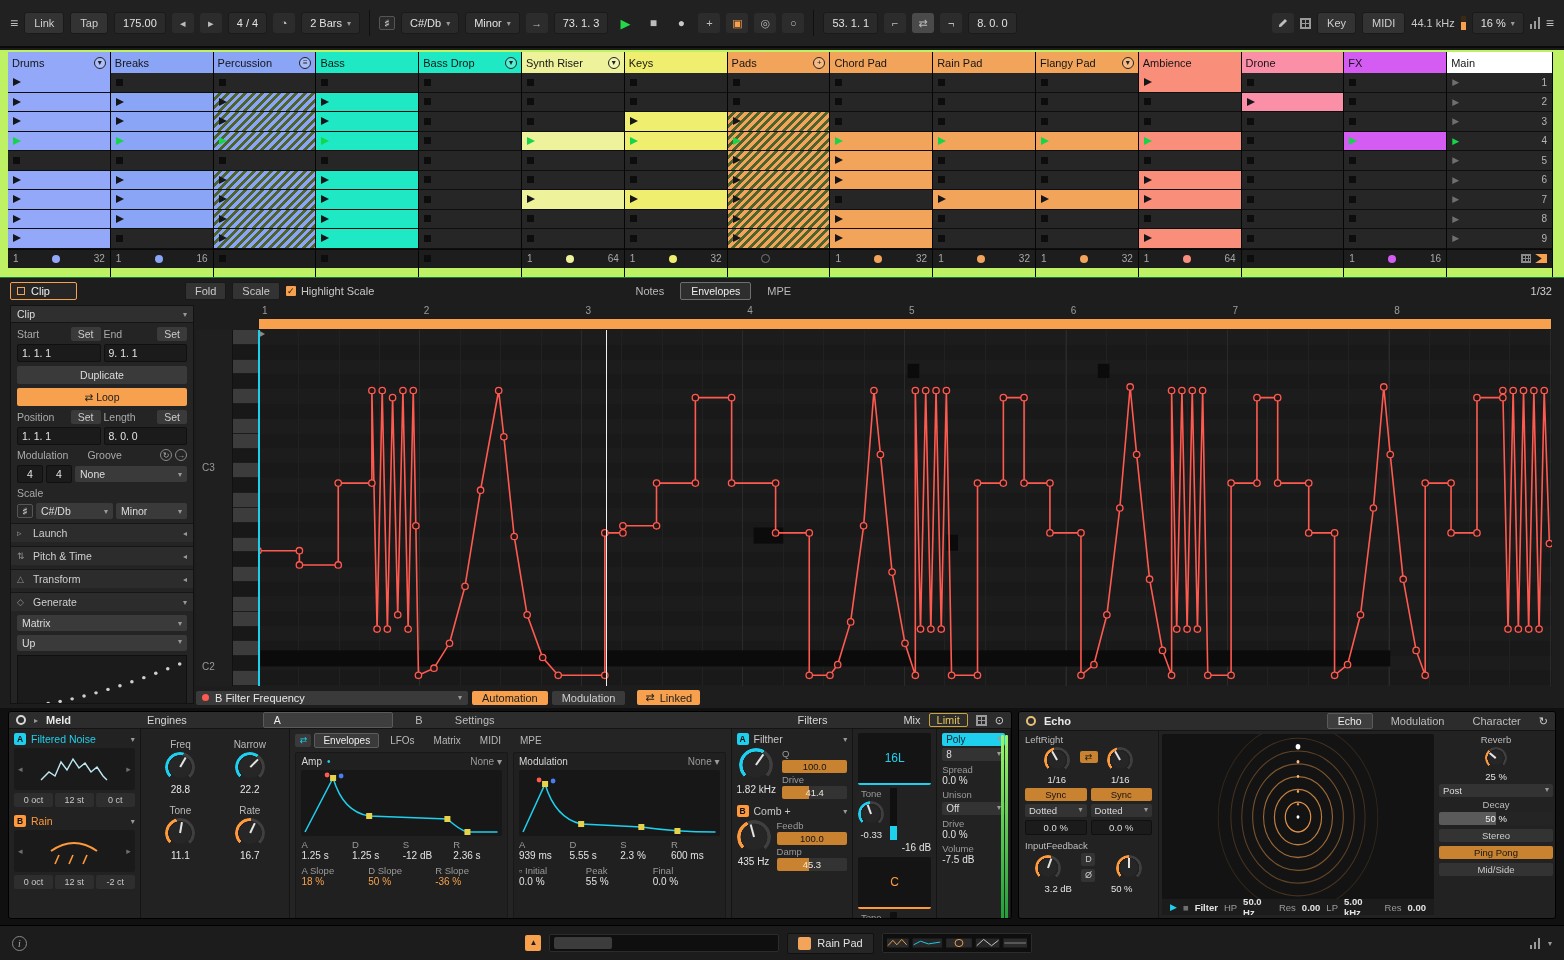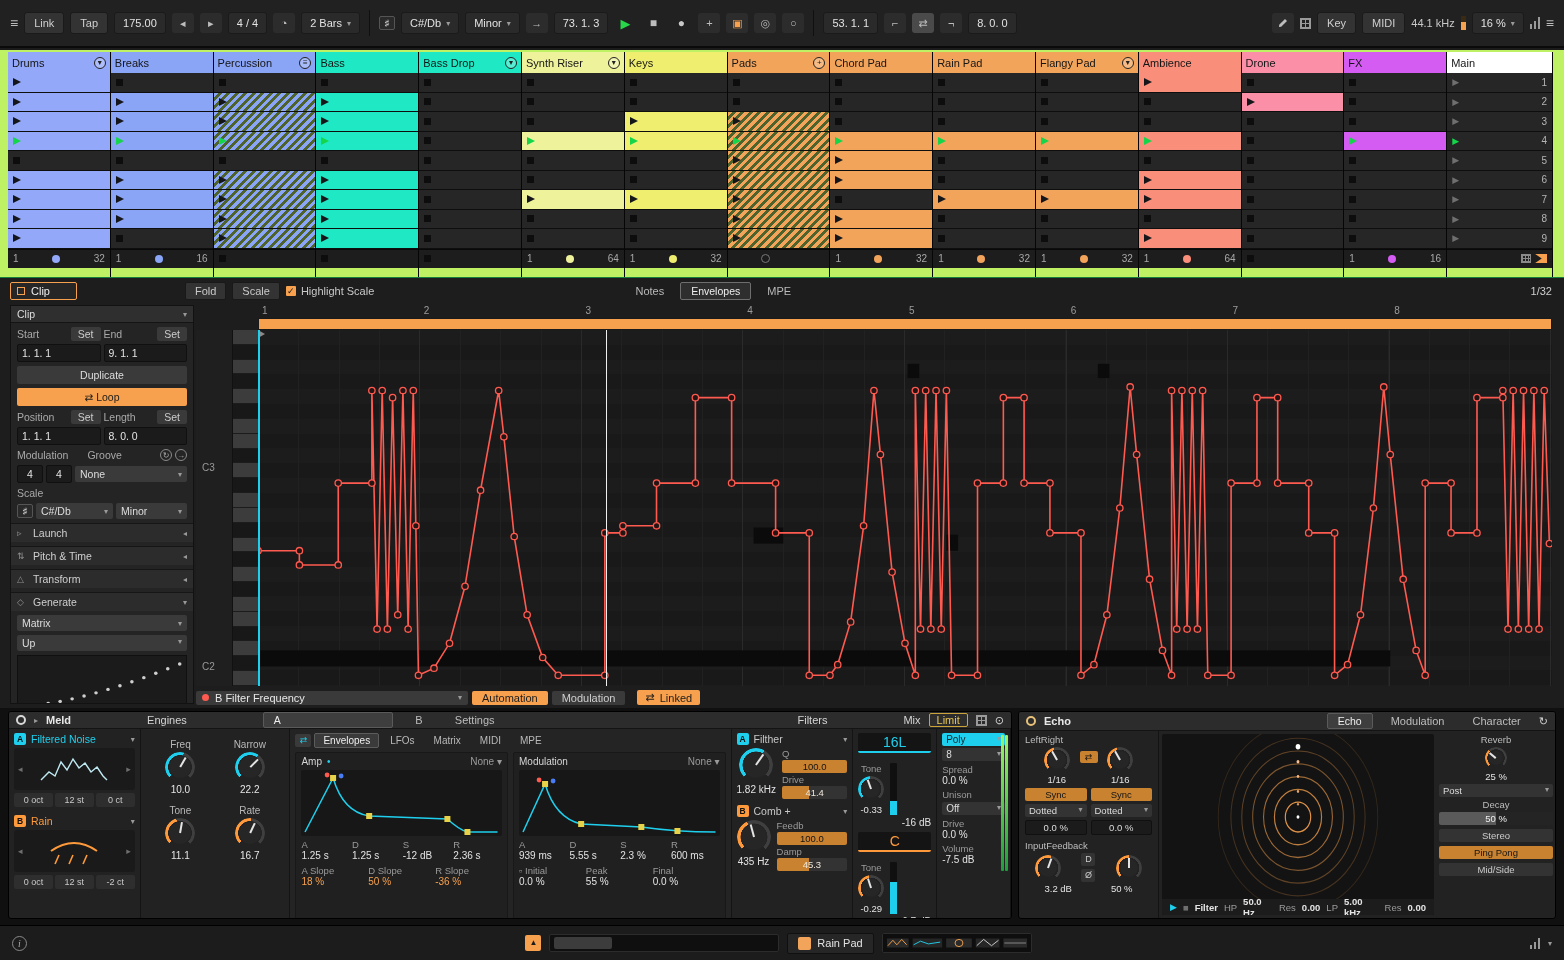--- a/index.html
+++ b/index.html
@@ -161,21 +161,21 @@
   .envgraph{height:66px;background:#171717;border-radius:2px;margin:3px 0}
   .adsr{display:grid;grid-template-columns:repeat(4,1fr);font-size:9.5px;color:#9a9a9a;column-gap:2px}
   .adsr b{display:block;color:#e2e2e2;font-weight:normal;font-size:10px}
   .slopes{display:grid;grid-template-columns:repeat(3,1fr);font-size:9.5px;color:#9a9a9a;margin-top:4px}
   .slopes b{display:block;color:#e2e2e2;font-weight:normal;font-size:10px}
   .fltrow{display:flex;gap:6px;margin:3px 0 6px}
   .fltknobcol{display:flex;flex-direction:column;align-items:center;gap:2px;font-size:10px;color:#e2e2e2}
   .fvals{flex:1;font-size:9.5px;color:#9a9a9a;display:flex;flex-direction:column;gap:1px}
   .amber{background:#c9822f;color:#141414;border-radius:2px;text-align:center;padding:1px 0}
   .amber.part{background:linear-gradient(90deg,#c9822f var(--f,45%),#333 var(--f,45%));color:#efe6d8}
-  .panbox{background:#141414;border-bottom:2px solid #1fd0ee;color:#1fd0ee;text-align:center;border-radius:2px;padding:1px 0;margin-bottom:10px;font-size:14px}
+  .panbox{background:#141414;border-bottom:2px solid #1fd0ee;color:#1fd0ee;text-align:center;border-radius:2px;padding:18px 0;margin-bottom:3px;font-size:12px}
   .mixmid{display:flex;gap:6px;align-items:center}
   .mixkc{display:flex;flex-direction:column;align-items:center;gap:2px;font-size:9.5px;color:#9a9a9a}
   .mixkc b{color:#e2e2e2;font-weight:normal}
   .fader{width:7px;height:52px;background:#101010;position:relative;border-radius:1px}
   .fader i{position:absolute;left:0;right:0;bottom:0;background:#1fd0ee}
   .mixvol{text-align:right;font-size:10px;color:#e2e2e2;margin-top:2px}
   .polyrow{font-size:9.5px;color:#9a9a9a;margin-top:3px}
   .polyrow b{display:block;color:#e2e2e2;font-weight:normal;font-size:10px}
   .polysel{background:#1fd0ee;color:#10242a;border-radius:2px;padding:1px 4px;display:flex;font-size:10px}
   .polysel .car,.darksel .car{margin-left:auto;font-size:8px}
@@ -1232,21 +1232,21 @@
 
         <div class="mcol c-par">
           <div class="pargrid">
             <div class="pcell">
                 <span>Freq</span>
                 <div class="knob k30" style="--arc:#1fd0ee;--a:150deg;--p:30deg">
                   <div class="ring"></div>
                   <div class="face"></div>
                   <div class="ptr"></div>
                 </div>
-                <span class="pv">10.0</span>
+                <span class="pv">28.8</span>
               </div>
             <div class="pcell">
                 <span>Narrow</span>
                 <div class="knob k30" style="--arc:#1fd0ee;--a:170deg;--p:45deg">
                   <div class="ring"></div>
                   <div class="face"></div>
                   <div class="ptr"></div>
                 </div>
                 <span class="pv">22.2</span>
               </div>

